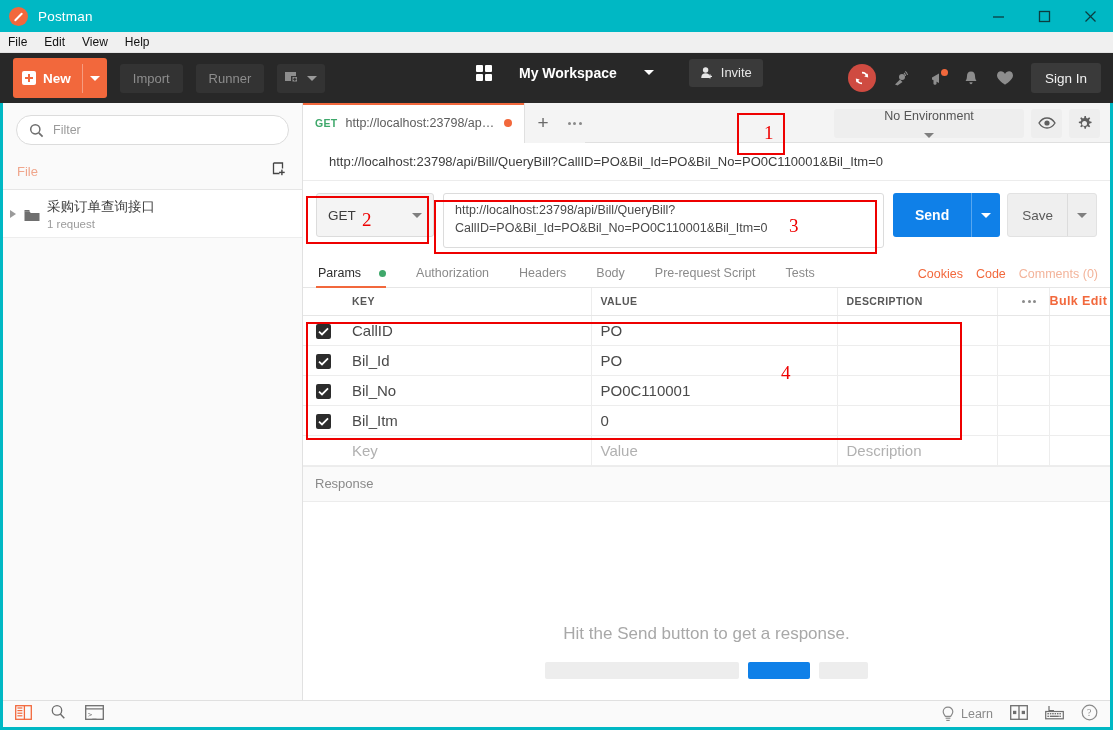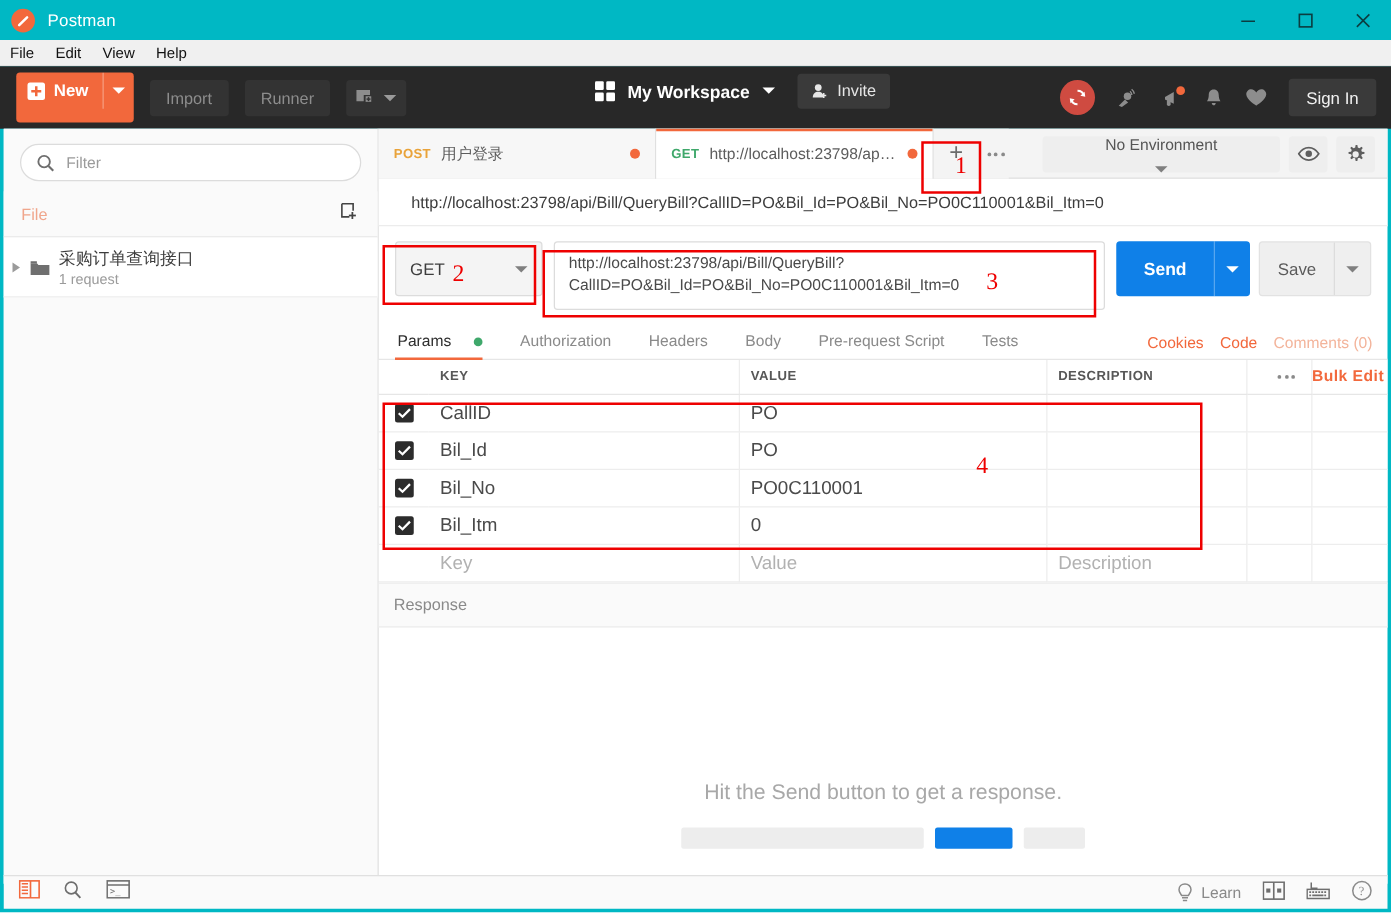--- a/index.html
+++ b/index.html
@@ -40,21 +40,21 @@
     padding-left: 8px; gap: 17px; border-bottom: 1px solid #e3e3e3;
   }
   .menubar span { font-size: 12px; color: #111; }
 
   
   .toolbar {
     height: 50px; background: #282828; display: flex; align-items: center;
     position: relative; padding-left: 13px;
   }
   .btn-new {
-    display: flex; align-items: flex-start; height: 40px; background: #f2683c;
+    display: flex; align-items: center; height: 40px; background: #f2683c;
     border-radius: 3px; overflow: hidden;
   }
   .btn-new .main {
     display: flex; align-items: center; gap: 7px; padding: 0 11px 0 9px; height: 29px;
   }
   .plus-box {
     width: 14px; height: 14px; background: #fff; border-radius: 2px; position: relative;
   }
   .plus-box::before, .plus-box::after {
     content: ""; position: absolute; background: #f2683c;
@@ -70,21 +70,21 @@
   .tri-down.dark { border-top-color: #9a9a9a; }
   .tri-down.grey { border-top-color: #7f7f7f; }
 
   .tbtn {
     height: 29px; display: flex; align-items: center; justify-content: center;
     background: #333333; color: #8d8d8d; font-size: 13px; border-radius: 3px;
     padding: 0 13px; margin-left: 13px;
   }
   .tbtn.icononly { padding: 0 8px; gap: 6px; }
   .ws-center {
-    position: absolute; left: 476px; top: 0; height: 39px; display: flex; align-items: center; gap: 10px;
+    position: absolute; left: 476px; top: 0; height: 39px; display: flex; align-items: center; gap: 27px;
   }
   .grid-icon { width: 16px; height: 16px; display: grid; grid-template-columns: 7px 7px; grid-template-rows: 7px 7px; gap: 2px; }
   .grid-icon i { background: #fff; display: block; border-radius: 1px; }
   .ws-name { color: #fff; font-size: 14px; font-weight: bold; }
   .btn-invite {
     height: 28px; background: #3a3a3a; border-radius: 3px; color: #e6e6e6; font-size: 13px;
     display: flex; align-items: center; gap: 7px; padding: 0 11px; margin-left: 8px;
   }
   .tb-right { position: absolute; right: 12px; top: 0; height: 50px; display: flex; align-items: center; gap: 17px; }
   .sync-circle {
@@ -420,25 +420,20 @@
         <span class="coll-text">
           <div class="n">采购订单查询接口</div>
           <div class="s">1 request</div>
         </span>
       </div>
     </div>
 
     <div class="main">
 
       <div class="tabbar">
-        <div class="rtab">
-          <span class="meth post">POST</span>
-          <span class="nm">用户登录</span>
-          <span class="unsaved"></span>
-        </div>
         <div class="rtab active">
           <span class="meth get">GET</span>
           <span class="nm">http://localhost:23798/api/Bill/</span>
           <span class="unsaved"></span>
         </div>
         <div class="addtab">+</div>
         <div class="addtab" style="width:24px">
           <span class="dots3">
               <i></i>
               <i></i>

